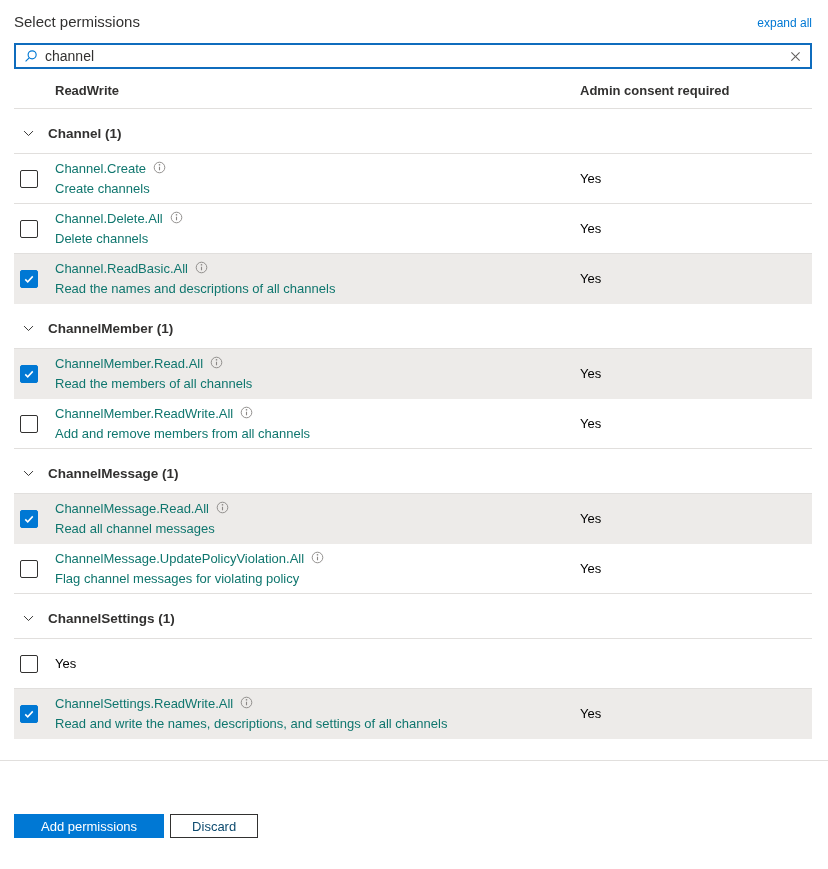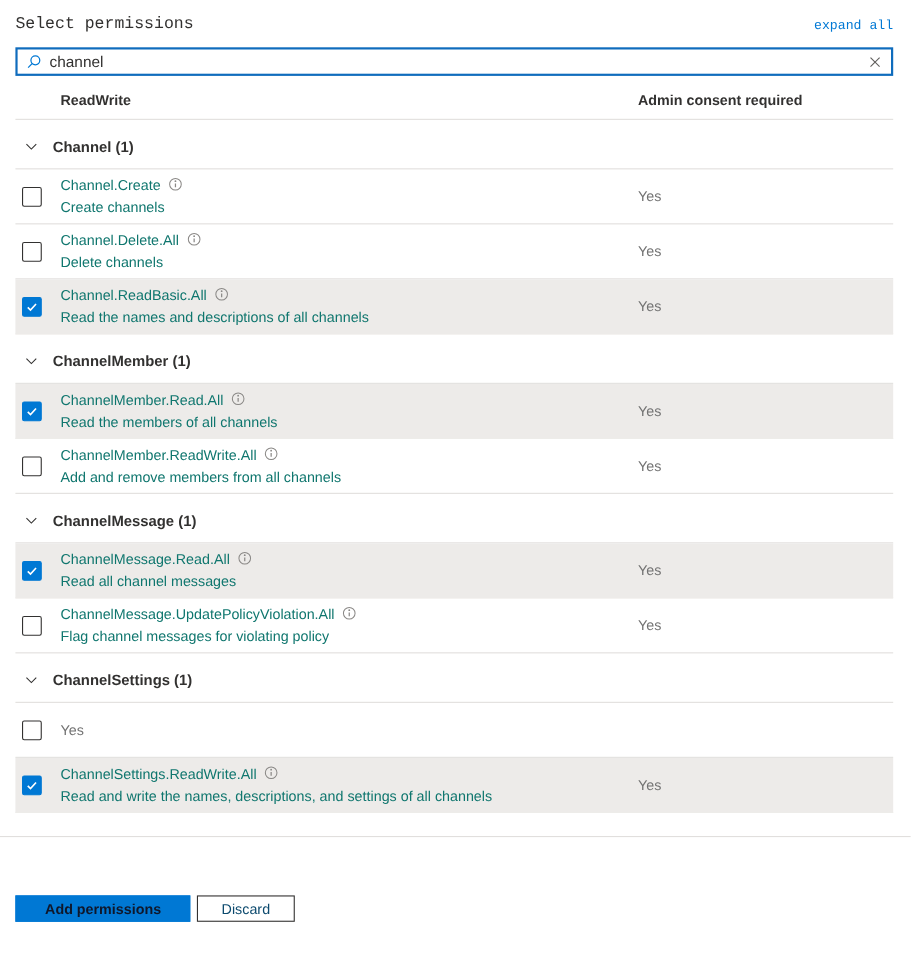--- a/index.html
+++ b/index.html
@@ -10,21 +10,20 @@
     color: #323130;
     position: relative;
     overflow: hidden;
   }
   .content { margin: 0 16px 0 14px; }
 
   
   .top-row {
     display: flex; justify-content: space-between; align-items: center;
     padding-top: 13px;
-    font-family: Liberation Mono, monospace;
   }
   .page-title { font-size: 15px; font-weight: 400; color: #323130; }
   .expand-all {
     font-size: 12px; color: #0078d4; text-decoration: none; cursor: pointer;
     padding-top: 2px;
   }
 
   
   .search-box {
     margin-top: 13px;
@@ -79,33 +78,33 @@
     background: #fff; cursor: pointer;
     display: flex; align-items: center; justify-content: center;
   }
   .perm-row.checked .checkbox { background: #0078d4; border-color: #0078d4; }
   .checkbox svg { display: none; }
   .perm-row.checked .checkbox svg { display: block; }
   .perm-cell { width: 525px; }
   .perm-name-line { display: flex; align-items: flex-start; font-size: 13px; color: #0f766e; }
   .info-icon { display: inline-flex; margin-left: 7px; cursor: pointer; }
   .perm-desc { font-size: 13px; color: #0f766e; margin-top: 5px; }
-  .consent-cell { flex: 1; font-size: 13px; color: #737373; }
+  .consent-cell { flex: 1; font-size: 13px; color: #000000; }
 
   
   .bottom-divider { margin-top: 21px; border-bottom: 1px solid #e1dfdd; width: 828px; }
   .footer { display: flex; gap: 6px; margin: 53px 0 0 14px; }
   .btn {
     font-family: "Liberation Sans", sans-serif;
     font-size: 13px; height: 24px; cursor: pointer;
     display: inline-flex; align-items: center; justify-content: center;
   }
   .btn-primary {
-    background: #0078d4; color: #0f172a; border: 1px solid #0078d4;
-    font-weight: 700; padding: 0 26px;
+    background: #0078d4; color: #ffffff; border: 1px solid #0078d4;
+    font-weight: 400; padding: 0 26px;
   }
   .btn-secondary {
     background: #fff; color: #0c4a6e; border: 1px solid #323130;
     font-weight: 400; padding: 0 21px;
   }
 </style>
 </head>
 <body>
 
 <div class="content">

